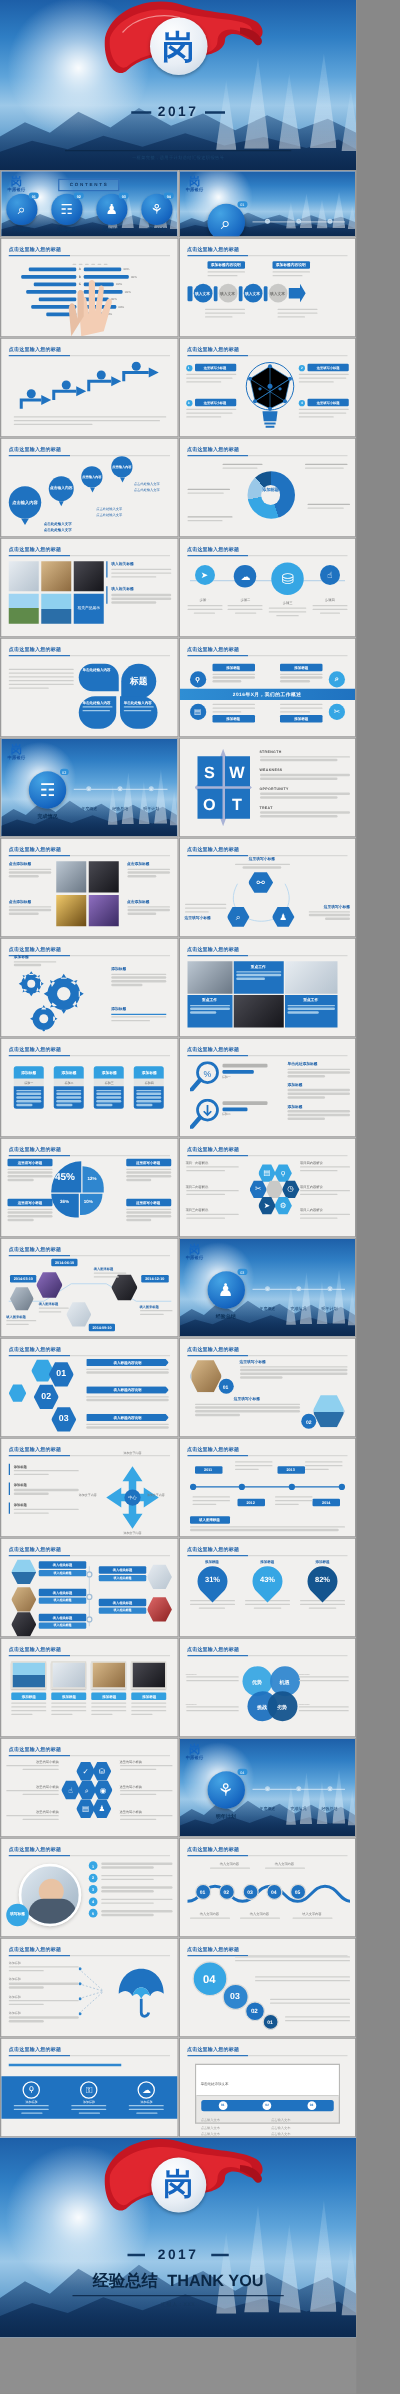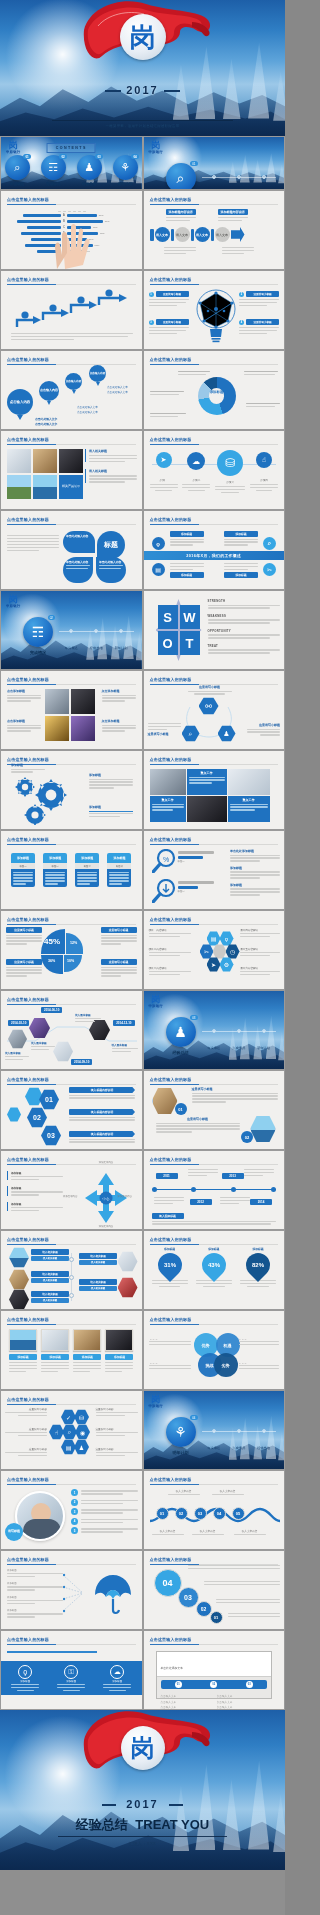--- a/index.html
+++ b/index.html
@@ -1940,19 +1940,19 @@
       </div>
     </div>
 
     <div class="closing-year" style="top:88px;font-size:11px;">
       <span style="display:inline-block;width:14px;height:2px;background:#123a66;vertical-align:middle;margin-right:5px"></span>
       <span>2017</span>
       <span style="display:inline-block;width:14px;height:2px;background:#123a66;vertical-align:middle;margin-left:5px"></span>
     </div>
     <div class="closing-ty" style="top:106px;font-size:13px;">
       <span>经验总结</span>
-      <span style="margin-left:4px">TREAT YOU</span>
+      <span style="margin-left:4px">THANK YOU</span>
     </div>
     <div class="closing-rule" style="top:126px;"></div>
     <div class="closing-by" style="top:131px;">汇报人：XXX</div>
   </div>
 
 </div>
 
 </body></html>

